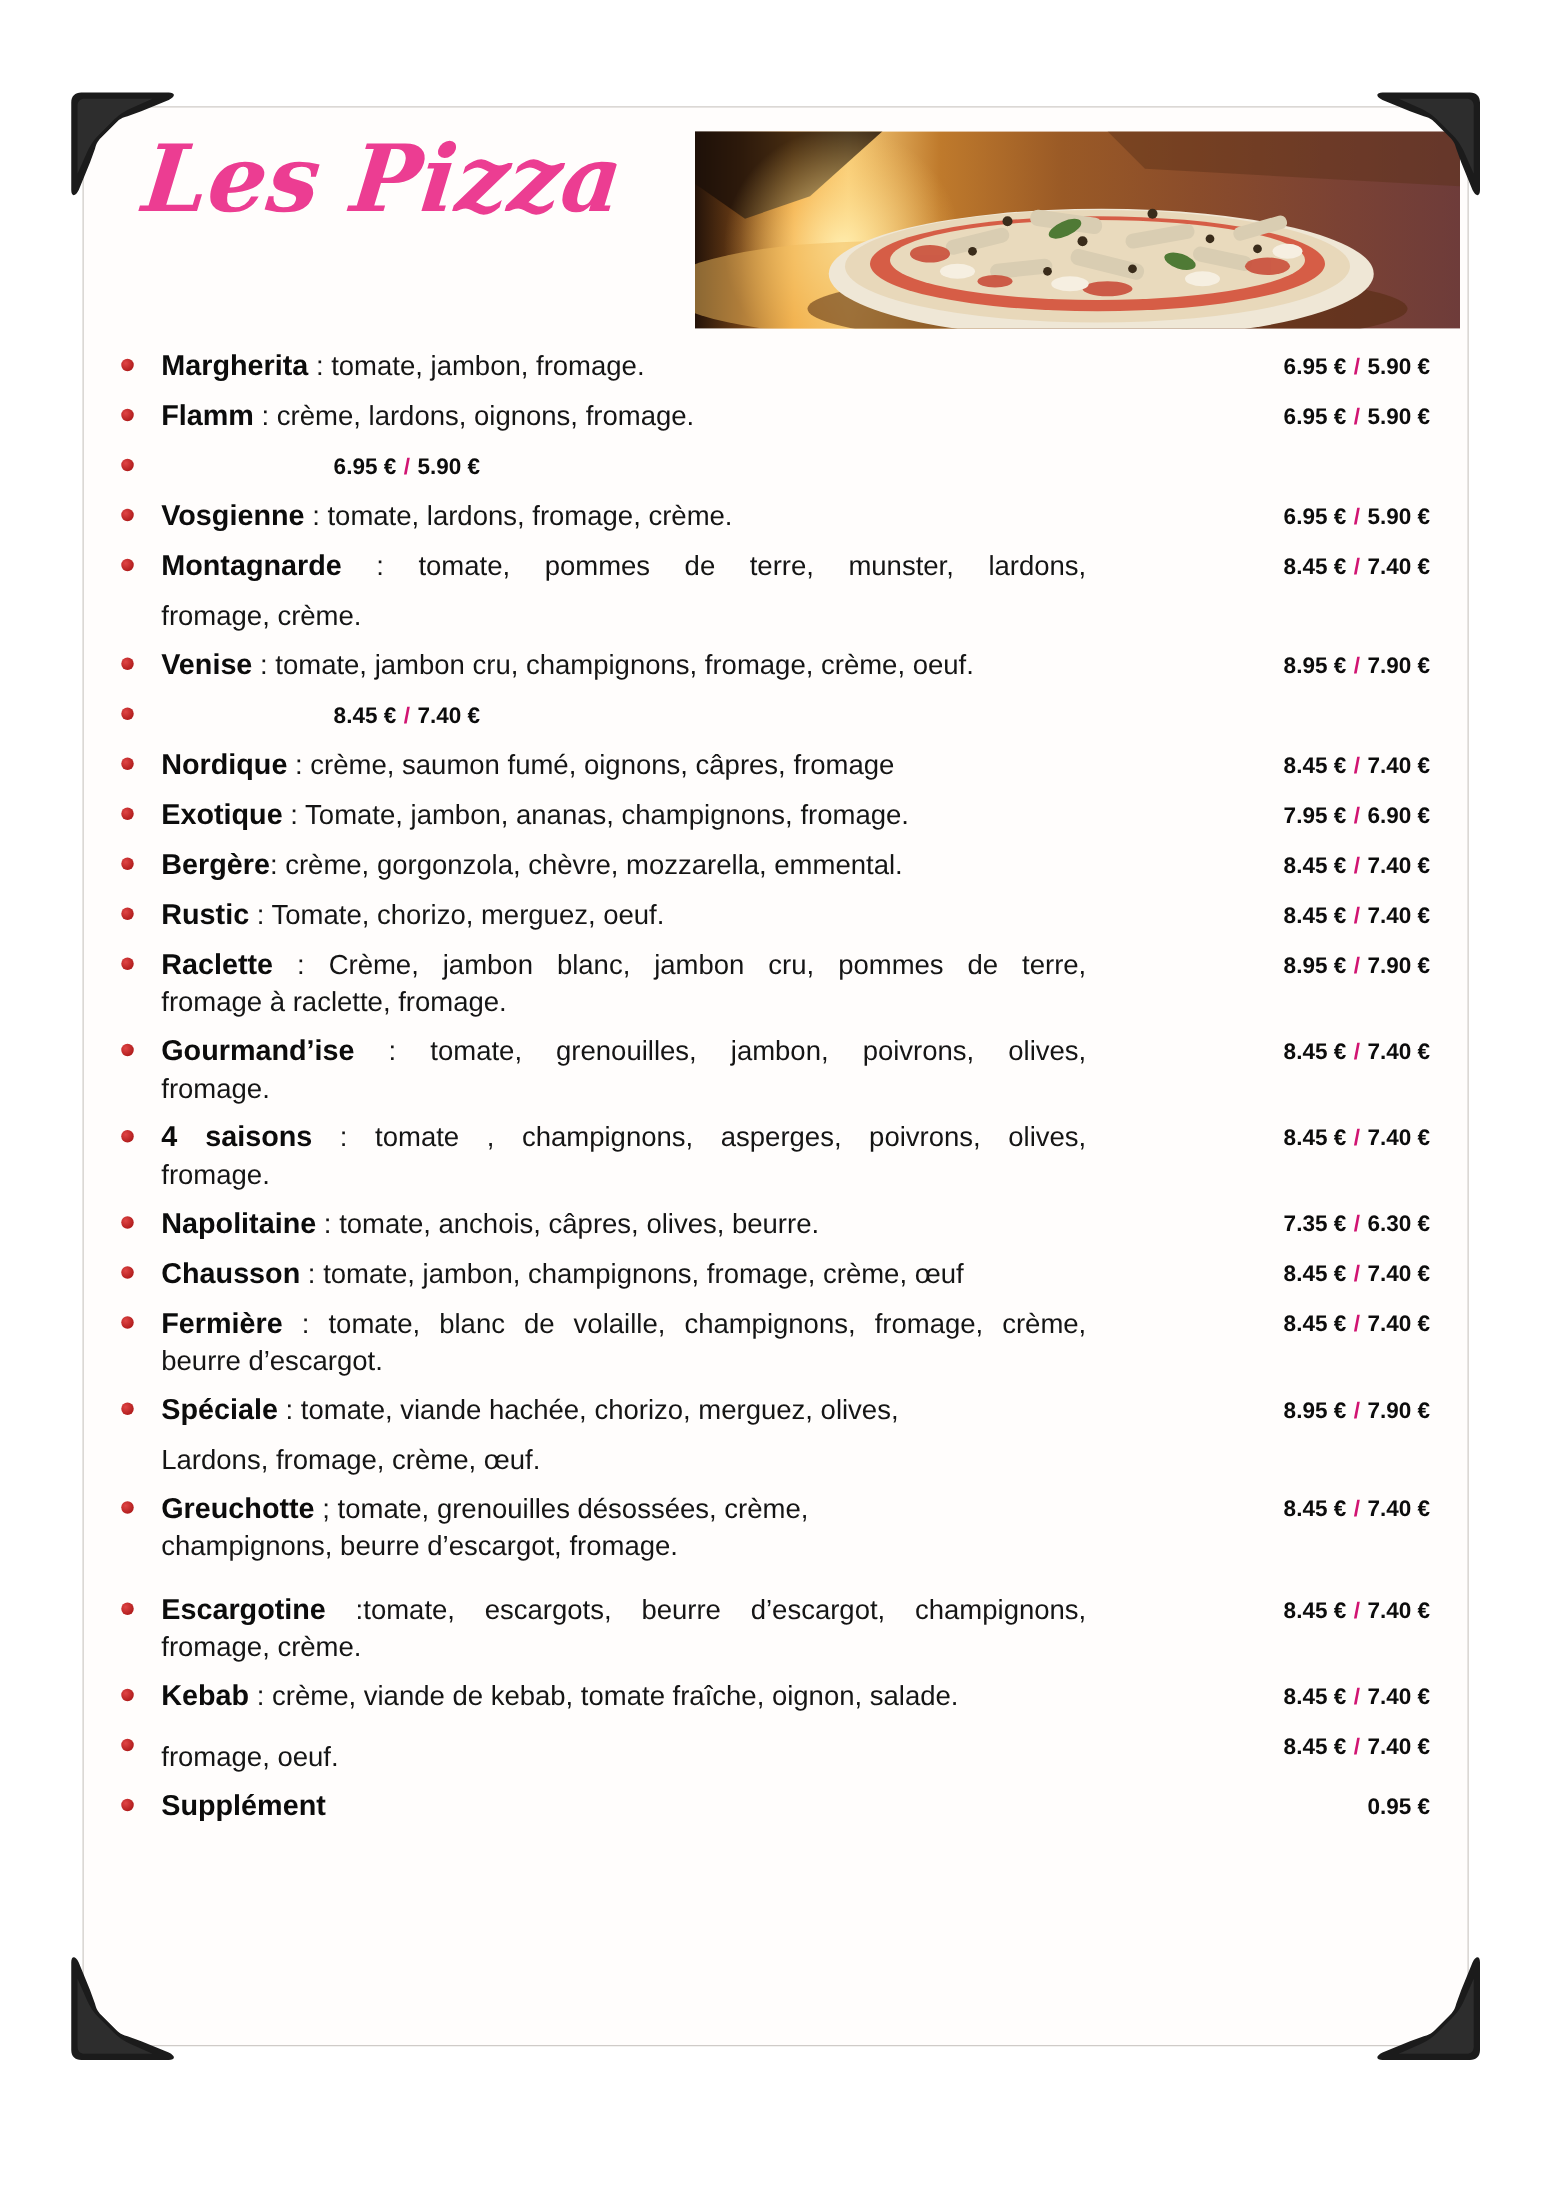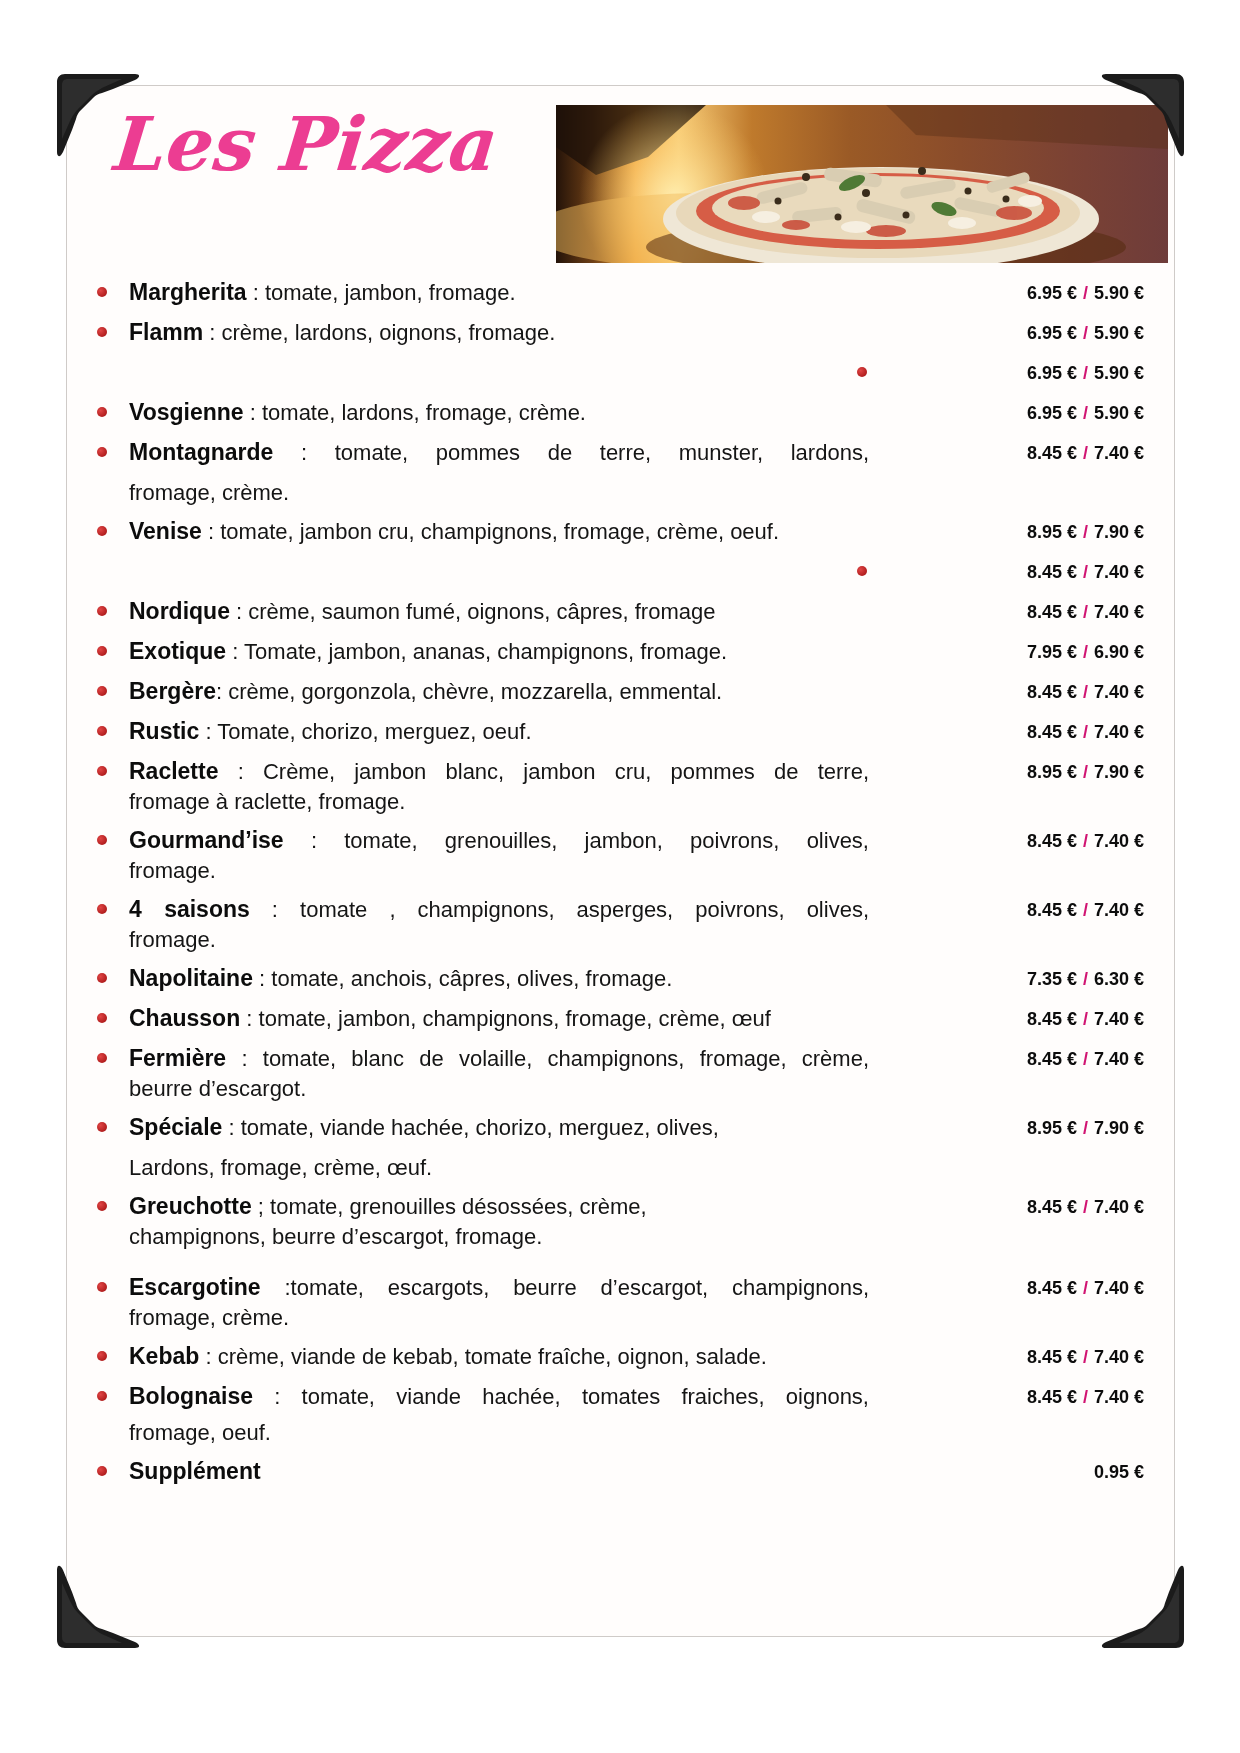--- a/index.html
+++ b/index.html
@@ -14,21 +14,21 @@
   .corner.br{right:-13px;bottom:-15px;transform:rotate(180deg);}
   .corner.bl{left:-13px;bottom:-15px;transform:rotate(270deg);}
   
   .title{position:absolute;left:48px;top:14px;font-family:"DejaVu Serif",serif;
          font-style:italic;font-weight:bold;font-size:74px;line-height:1.2;
          color:#ec3d92;transform:skewX(-6deg);white-space:nowrap;}
   .photo{position:absolute;top:19px;right:6px;width:612px;height:158px;overflow:hidden;}
   .photo svg{display:block;}
   
   .menu{position:absolute;left:0;right:0;top:193px;padding:0 30px 0 22px;}
-  .row{display:flex;align-items:flex-start;margin-bottom:12px;justify-content:flex-end;}
+  .row{display:flex;align-items:flex-start;margin-bottom:12px;}
   .row.sp-after{margin-bottom:24px;}
   .bullet{flex:0 0 10px;width:10px;height:10px;border-radius:50%;
           background:radial-gradient(circle at 35% 35%,#e04545,#9e0d0d);
           margin:8px 22px 0 8px;}
   .txt{flex:1;font-size:22px;line-height:27px;color:#151515;padding-right:20px;min-width:0;}
   .txt b{font-size:23px;color:#0c0c0c;}
   .l1.just{text-align:justify;text-align-last:justify;}
   .l2{margin-top:3px;}
   .l2.gap-m{margin-top:9px;}
   .l2.gap-l{margin-top:13px;}
@@ -244,21 +244,21 @@
         <div class="txt">
           <div class="l1 just"><b>4 saisons</b><span> : </span><span>tomate , champignons, asperges, poivrons, olives,</span></div>
           <div class="l2">fromage.</div>
         </div>
         <div class="price"><span>8.45 €</span><span class="slash">/</span><span>7.40 €</span></div>
       </div>
 
       <div class="row">
         <span class="bullet"></span>
         <div class="txt">
-            <div class="l1"><b>Napolitaine</b><span> : </span><span>tomate, anchois, câpres, olives, fromage.</span></div>
+            <div class="l1"><b>Napolitaine</b><span> : </span><span>tomate, anchois, câpres, olives, beurre.</span></div>
           </div>
         <div class="price"><span>7.35 €</span><span class="slash">/</span><span>6.30 €</span></div>
       </div>
 
       <div class="row">
         <span class="bullet"></span>
         <div class="txt">
             <div class="l1"><b>Chausson</b><span> : </span><span>tomate, jambon, champignons, fromage, crème, œuf</span></div>
           </div>
         <div class="price"><span>8.45 €</span><span class="slash">/</span><span>7.40 €</span></div>
@@ -304,21 +304,20 @@
         <span class="bullet"></span>
         <div class="txt">
             <div class="l1"><b>Kebab</b><span> : </span><span>crème, viande de kebab, tomate fraîche, oignon, salade.</span></div>
           </div>
         <div class="price"><span>8.45 €</span><span class="slash">/</span><span>7.40 €</span></div>
       </div>
 
       <div class="row">
         <span class="bullet"></span>
         <div class="txt">
-          <div class="l1 just"><b>Bolognaise</b><span> : </span><span>tomate, viande hachée, tomates fraiches, oignons,</span></div>
           <div class="l2 gap-m">fromage, oeuf.</div>
         </div>
         <div class="price"><span>8.45 €</span><span class="slash">/</span><span>7.40 €</span></div>
       </div>
 
       <div class="row">
         <span class="bullet"></span>
         <div class="txt">
             <div class="l1"><b>Supplément</b></div>
           </div>

